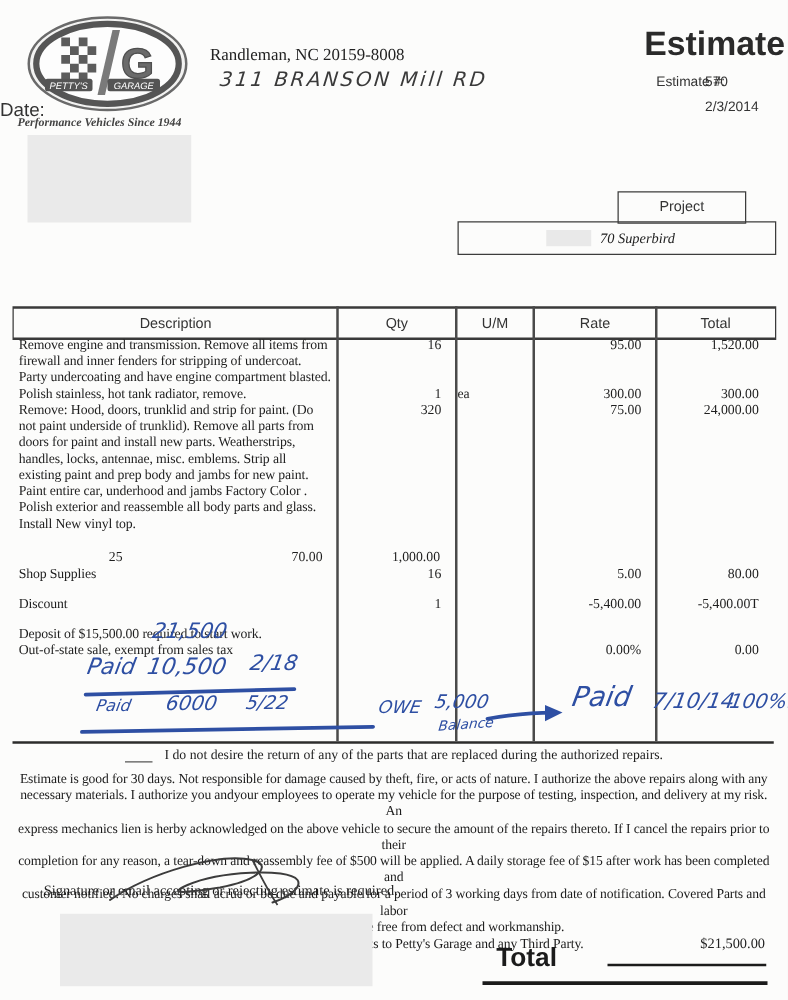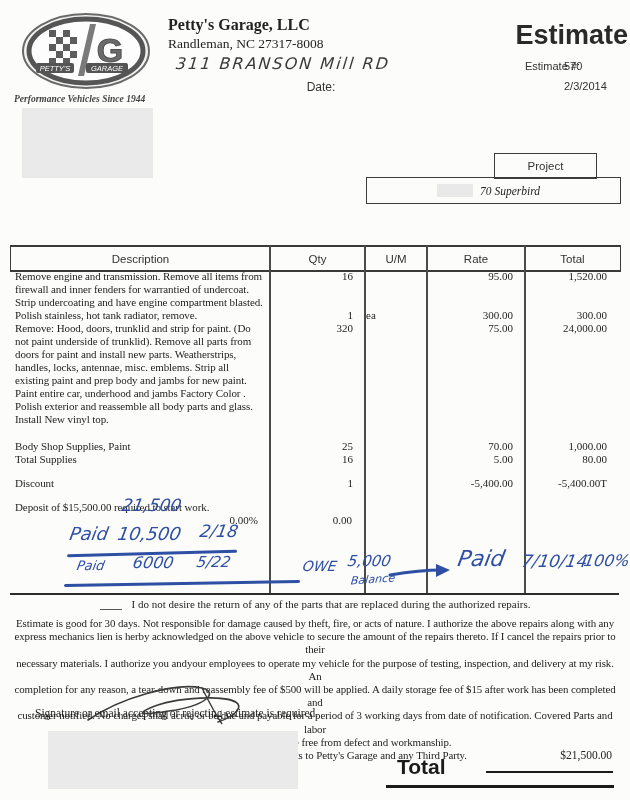--- a/index.html
+++ b/index.html
@@ -14,21 +14,21 @@
 
   
   .company-name{left:168px;top:16px;font-size:16px;font-weight:bold;}
   .company-city{left:168px;top:36px;font-size:13.5px;}
   .hand-address{left:176px;top:54px;font-size:16px;letter-spacing:2px;
     font-style:italic;color:#3a3a3a;transform:skewX(-6deg);font-family:"DejaVu Sans",sans-serif;}
   .slogan{left:14px;top:94px;font-size:9.5px;font-style:italic;font-weight:bold;color:#444;}
   .doc-title{left:16px;top:20px;width:612px;text-align:right;font-size:27px;font-weight:bold;color:#2a2a2a;}
   .est-label{left:0;top:60px;width:556px;text-align:right;font-size:11px;color:#333;padding-left:24px;}
   .est-value{left:564px;top:60px;font-size:11px;color:#333;}
-  .date-label{left:0;top:80px;width:556px;text-align:center;font-size:12px;color:#333;padding-left:43px;}
+  .date-label{left:0;top:80px;width:556px;text-align:left;font-size:15px;color:#333;}
   .date-value{left:564px;top:80px;font-size:11px;color:#333;}
 
   .redact{background:#eaeaea;}
   .redact-customer{left:22px;top:108px;width:131px;height:70px;}
   .redact-signature{left:48px;top:731px;width:250px;height:58px;}
 
   
   .project-label-box{left:494px;top:153px;width:101px;height:24px;border:1.5px solid #3c3c3c;
     display:flex;align-items:center;justify-content:center;font-size:11.5px;color:#333;}
   .project-value-box{left:366px;top:177px;width:253px;height:25px;border:1.5px solid #3c3c3c;
@@ -93,22 +93,21 @@
     </g>
     <path d="M62 66 L74 14 L80 14 L68 66 Z" fill="#7a7a7a"></path>
     <text x="94" y="52" font-family="Liberation Sans, sans-serif" font-size="34" font-weight="bold" fill="#6b6b6b" text-anchor="middle" stroke="#4f4f4f" stroke-width="1">G</text>
     <rect x="20" y="53" width="38" height="10" rx="2" fill="#545454"></rect>
     <text x="39" y="61" font-family="Liberation Sans, sans-serif" font-size="7.5" font-style="italic" fill="#ffffff" text-anchor="middle">PETTY'S</text>
     <rect x="70" y="53" width="42" height="10" rx="2" fill="#545454"></rect>
     <text x="91" y="61" font-family="Liberation Sans, sans-serif" font-size="7.5" font-style="italic" fill="#ffffff" text-anchor="middle">GARAGE</text>
   </svg>
   <div class="abs slogan serif">Performance Vehicles Since 1944</div>
 
-  <div class="abs company-name serif">Petty's Garage, LLC</div>
-  <div class="abs company-city serif">Randleman, NC 27317-8008</div>
+  <div class="abs company-city serif">Randleman, NC 20159-8008</div>
   <div class="abs hand-address">311 BRANSON Mill RD</div>
 
   <div class="abs doc-title sans">Estimate</div>
   <div class="abs est-label sans">Estimate #:</div>
   <div class="abs est-value sans">570</div>
   <div class="abs date-label sans">Date:</div>
   <div class="abs date-value sans">2/3/2014</div>
 
   <div class="abs redact redact-customer"></div>
 
@@ -128,69 +127,69 @@
       <div class="th" style="width:98px;">Rate</div>
       <div class="th" style="width:95px;">Total</div>
     </div>
     <div class="vline v1"></div>
     <div class="vline v2"></div>
     <div class="vline v3"></div>
     <div class="vline v4"></div>
 
     <div class="tbody">
       <div class="trow">
-        <div class="c-desc">Remove engine and transmission. Remove all items from firewall and inner fenders for warrantied of undercoat. Strip undercoating and have engine compartment blasted.</div>
+        <div class="c-desc">Remove engine and transmission. Remove all items from firewall and inner fenders for stripping of undercoat. Party undercoating and have engine compartment blasted.</div>
         <div class="c-qty">16</div>
         <div class="c-um"></div>
         <div class="c-rate">95.00</div>
         <div class="c-total">1,520.00</div>
       </div>
       <div class="trow">
         <div class="c-desc">Polish stainless, hot tank radiator, remove.</div>
         <div class="c-qty">1</div>
         <div class="c-um">ea</div>
         <div class="c-rate">300.00</div>
         <div class="c-total">300.00</div>
       </div>
       <div class="trow">
         <div class="c-desc">Remove: Hood, doors, trunklid and strip for paint. (Do not paint underside of trunklid). Remove all parts from doors for paint and install new parts. Weatherstrips, handles, locks, antennae, misc. emblems. Strip all existing paint and prep body and jambs for new paint. Paint entire car, underhood and jambs Factory Color . Polish exterior and reassemble all body parts and glass. Install New vinyl top.</div>
         <div class="c-qty">320</div>
         <div class="c-um"></div>
         <div class="c-rate">75.00</div>
         <div class="c-total">24,000.00</div>
       </div>
       <div class="trow mt-block">
-        <div class="c-desc">Body Shop Supplies, Paint</div>
         <div class="c-qty">25</div>
         <div class="c-um"></div>
         <div class="c-rate">70.00</div>
         <div class="c-total">1,000.00</div>
       </div>
       <div class="trow">
-        <div class="c-desc">Total Supplies</div>
+        <div class="c-desc">Shop Supplies</div>
         <div class="c-qty">16</div>
         <div class="c-um"></div>
         <div class="c-rate">5.00</div>
         <div class="c-total">80.00</div>
       </div>
       <div class="trow mt-line">
         <div class="c-desc">Discount</div>
         <div class="c-qty">1</div>
         <div class="c-um"></div>
         <div class="c-rate">-5,400.00</div>
         <div class="c-total">-5,400.00T</div>
       </div>
       <div class="trow mt-line">
         <div class="c-desc">Deposit of  $15,500.00 required to start work.</div>
         <div class="c-qty"></div>
         <div class="c-um"></div>
         <div class="c-rate"></div>
         <div class="c-total"></div>
       </div>
       <div class="trow">
+        <div class="c-desc">Out-of-state sale, exempt from sales tax</div>
         <div class="c-qty"></div>
         <div class="c-um"></div>
         <div class="c-rate">0.00%</div>
         <div class="c-total">0.00</div>
       </div>
     </div>
   </div>
 
   <div class="hw" style="left:122px;top:495px;font-size:17px;">21,500</div>
   <div class="hw" style="left:70px;top:523px;font-size:18px;">Paid</div>
@@ -212,22 +211,22 @@
   <div class="hw" style="left:522px;top:551px;font-size:17px;">7/10/14</div>
   <div class="hw" style="left:584px;top:551px;font-size:16px;">100%.</div>
 
   <div class="abs parts-line serif">
     <span class="parts-blank"></span>
     <span>I do not desire the return of any of the parts that are replaced during the authorized repairs.</span>
   </div>
 
   <div class="abs disclaimer">
     <div>Estimate is good for 30 days. Not responsible for damage caused by theft, fire, or acts of nature. I authorize the above repairs along with any</div>
+    <div>necessary materials. I authorize you andyour employees to operate my vehicle for the purpose of testing, inspection, and delivery at my risk. An</div>
     <div>express mechanics lien is herby acknowledged on the above vehicle to secure the amount of the repairs thereto. If I cancel the repairs prior to their</div>
-    <div>necessary materials. I authorize you andyour employees to operate my vehicle for the purpose of testing, inspection, and delivery at my risk. An</div>
     <div>completion for any reason, a tear-down and reassembly fee of $500 will be applied. A daily storage fee of $15 after work has been completed and</div>
     <div>customer notified. No charges shall acrue or be due and payable for a period of 3 working days from date of notification. Covered Parts and labor</div>
     <div>are warrantied 90 days to be free from defect and workmanship.</div>
     <div>I release Photo and Video Rights to Petty's Garage and any Third Party.</div>
   </div>
 
   <div class="abs sig-line">Signature or email accepting or rejecting estimate is required.</div>
   <svg class="abs" style="left:80px;top:680px;" width="190" height="50" viewBox="0 0 190 50">
     <path d="M8 40 C 40 18, 95 2, 122 8 C 138 12, 128 24, 96 30 C 70 34, 52 36, 70 28 C 95 17, 150 14, 158 24 C 162 30, 150 38, 138 42" stroke="#3c3c3c" stroke-width="1.6" fill="none" stroke-linecap="round"></path>
     <path d="M122 8 C 128 20, 134 32, 142 44" stroke="#3c3c3c" stroke-width="1.4" fill="none"></path>

